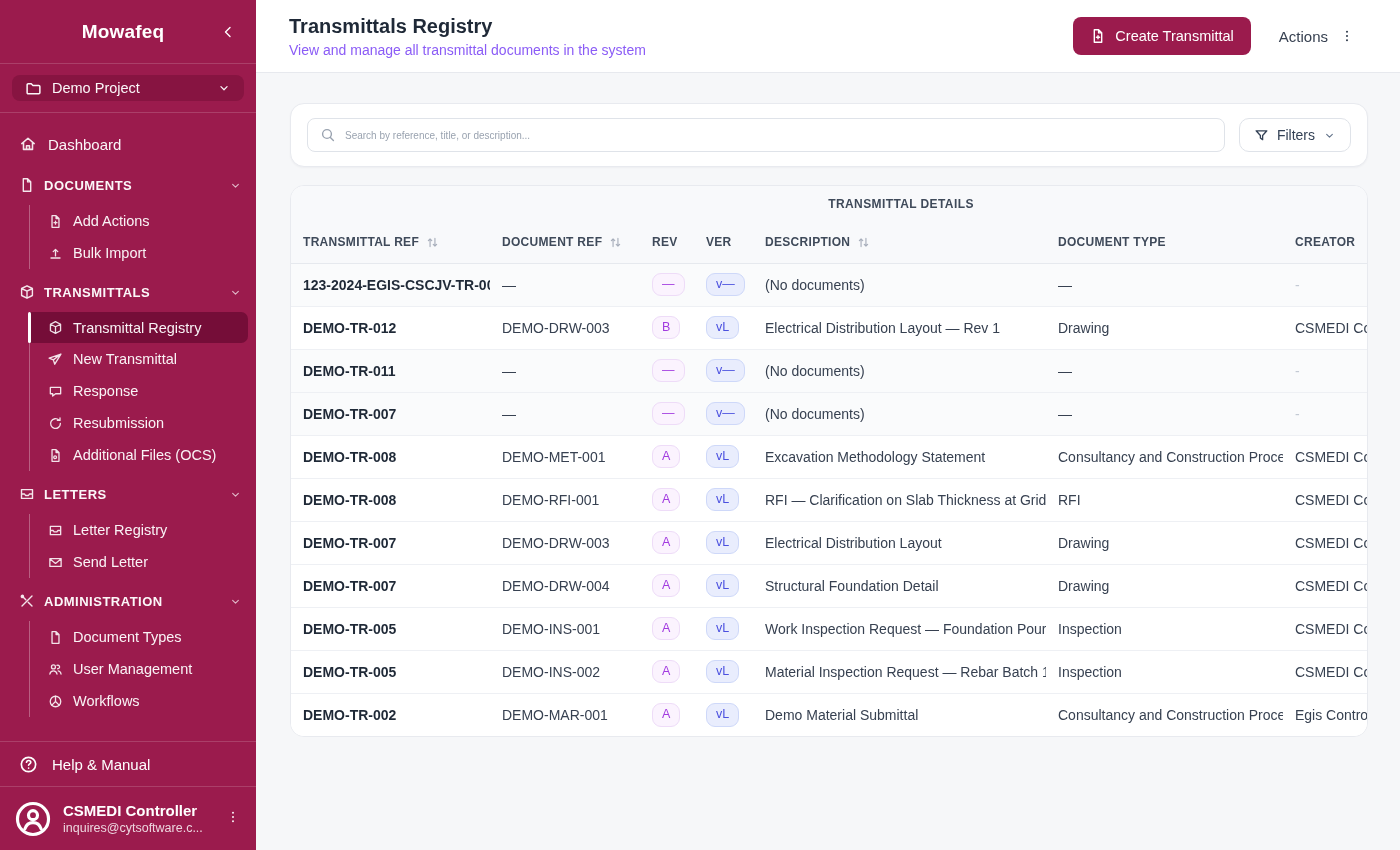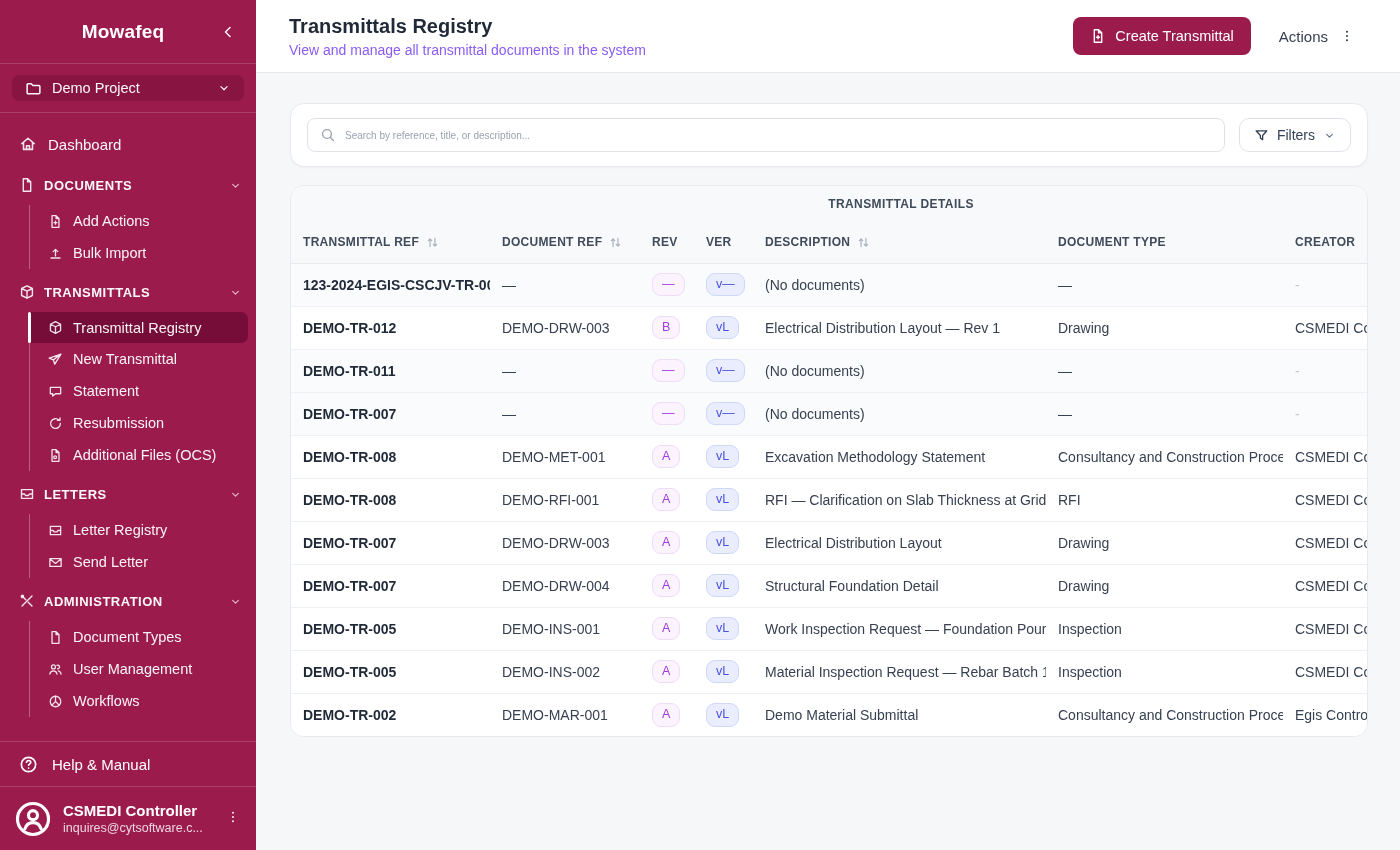--- a/index.html
+++ b/index.html
@@ -148,21 +148,21 @@
       <li class="sub-item">
         <svg class="ic" width="15" height="15" viewBox="0 0 16 16">
             <path d="M13.8 2.2 7.2 13l-1.5-4.6L1.2 6.6zM13.8 2.2 5.7 8.4"></path>
           </svg>
         <span>New Transmittal</span>
       </li>
       <li class="sub-item">
         <svg class="ic" width="15" height="15" viewBox="0 0 16 16">
             <path d="M2.5 3.6h11v6.8H8.1L5 12.9v-2.5H2.5z"></path>
           </svg>
-        <span>Statement</span>
+        <span>Response</span>
       </li>
       <li class="sub-item">
         <svg class="ic" width="15" height="15" viewBox="0 0 16 16">
             <path d="M13.2 8a5.2 5.2 0 1 1-1.6-3.7M12.8 1.9v2.8H10"></path>
           </svg>
         <span>Resubmission</span>
       </li>
       <li class="sub-item">
         <svg class="ic" width="15" height="15" viewBox="0 0 16 16">
             <path d="M4.3 1.8h4.3l3.1 3v9.4H4.3zM8.6 1.8v3.1h3.1"></path>

